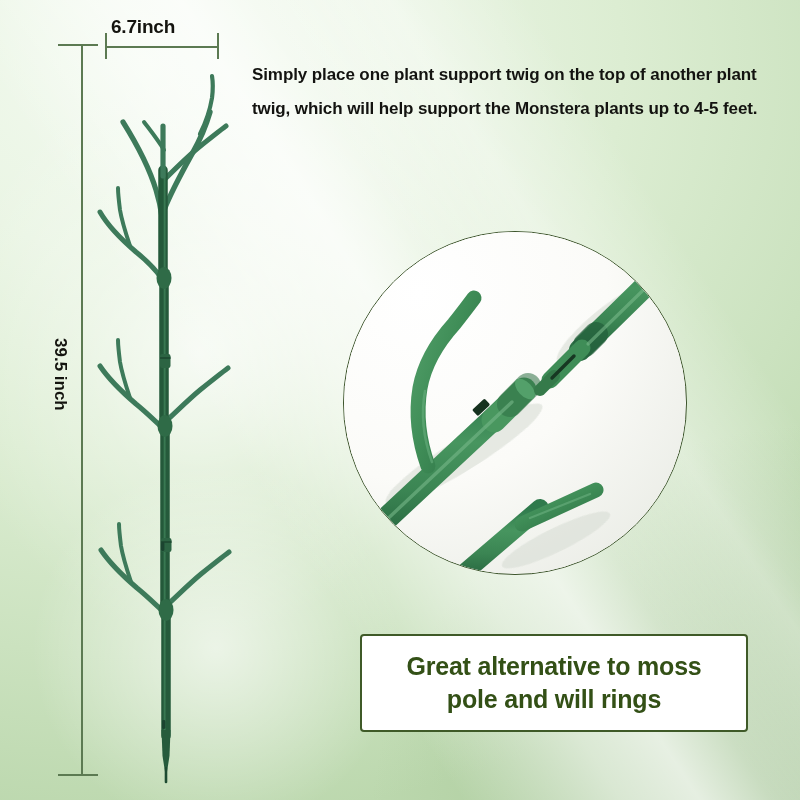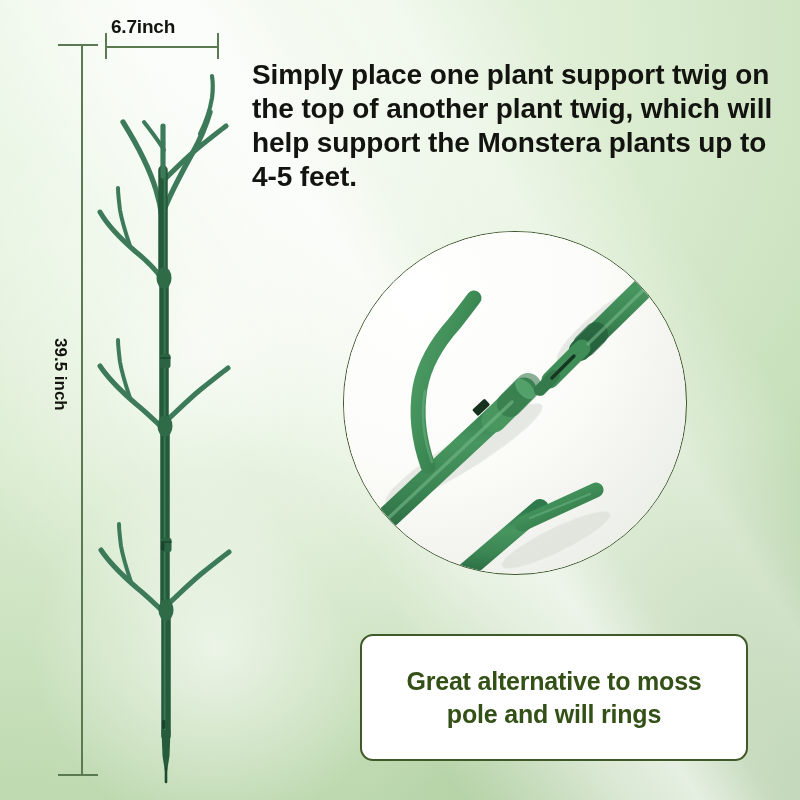--- a/index.html
+++ b/index.html
@@ -97,21 +97,21 @@
     transform-origin: left top;
     transform: rotate(90deg);
   }
 
   
   .lead-paragraph {
     position: absolute;
     left: 252px;
     top: 58px;
     width: 540px;
-    font-size: 28px;
+    font-size: 17px;
     line-height: 34px;
     font-weight: bold;
     color: #131310;
     letter-spacing: -0.1px;
   }
 
   
   .photo-circle {
     position: absolute;
     left: 343px;
@@ -125,24 +125,24 @@
     box-sizing: border-box;
   }
   .photo-circle svg { display: block; }
 
   
   .callout {
     position: absolute;
     left: 360px;
     top: 634px;
     width: 388px;
-    height: 127px;
+    height: 98px;
     box-sizing: border-box;
     border: 2px solid #3f5a28;
-    border-radius: 13px;
+    border-radius: 4px;
     background: #ffffff;
     display: flex;
     align-items: center;
     justify-content: center;
   }
   .callout-text {
     font-size: 25px;
     line-height: 33px;
     font-weight: bold;
     color: #335016;

